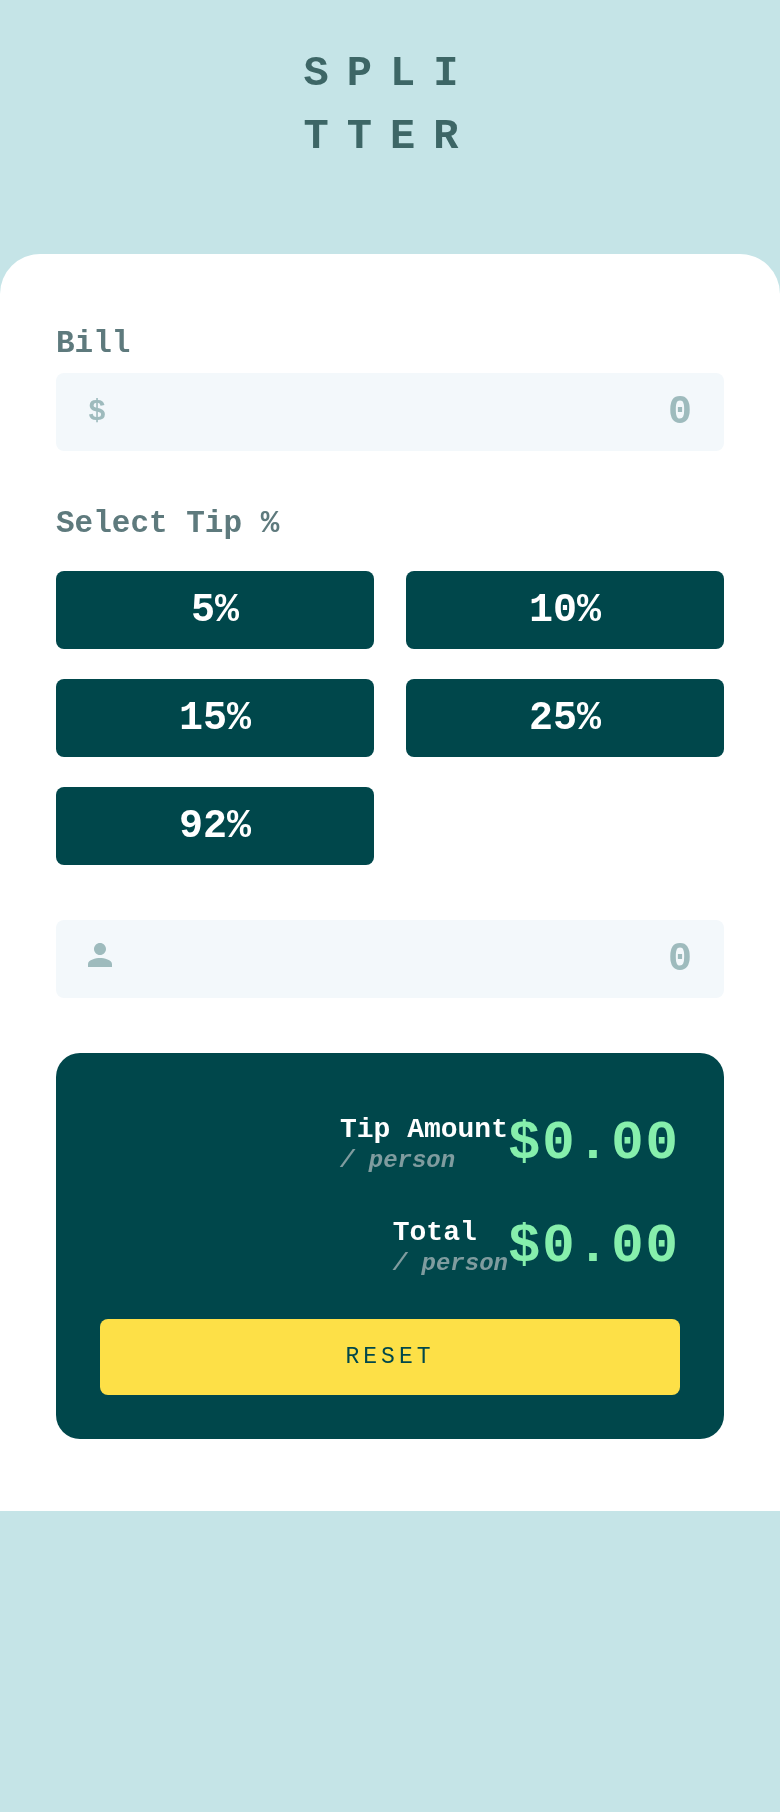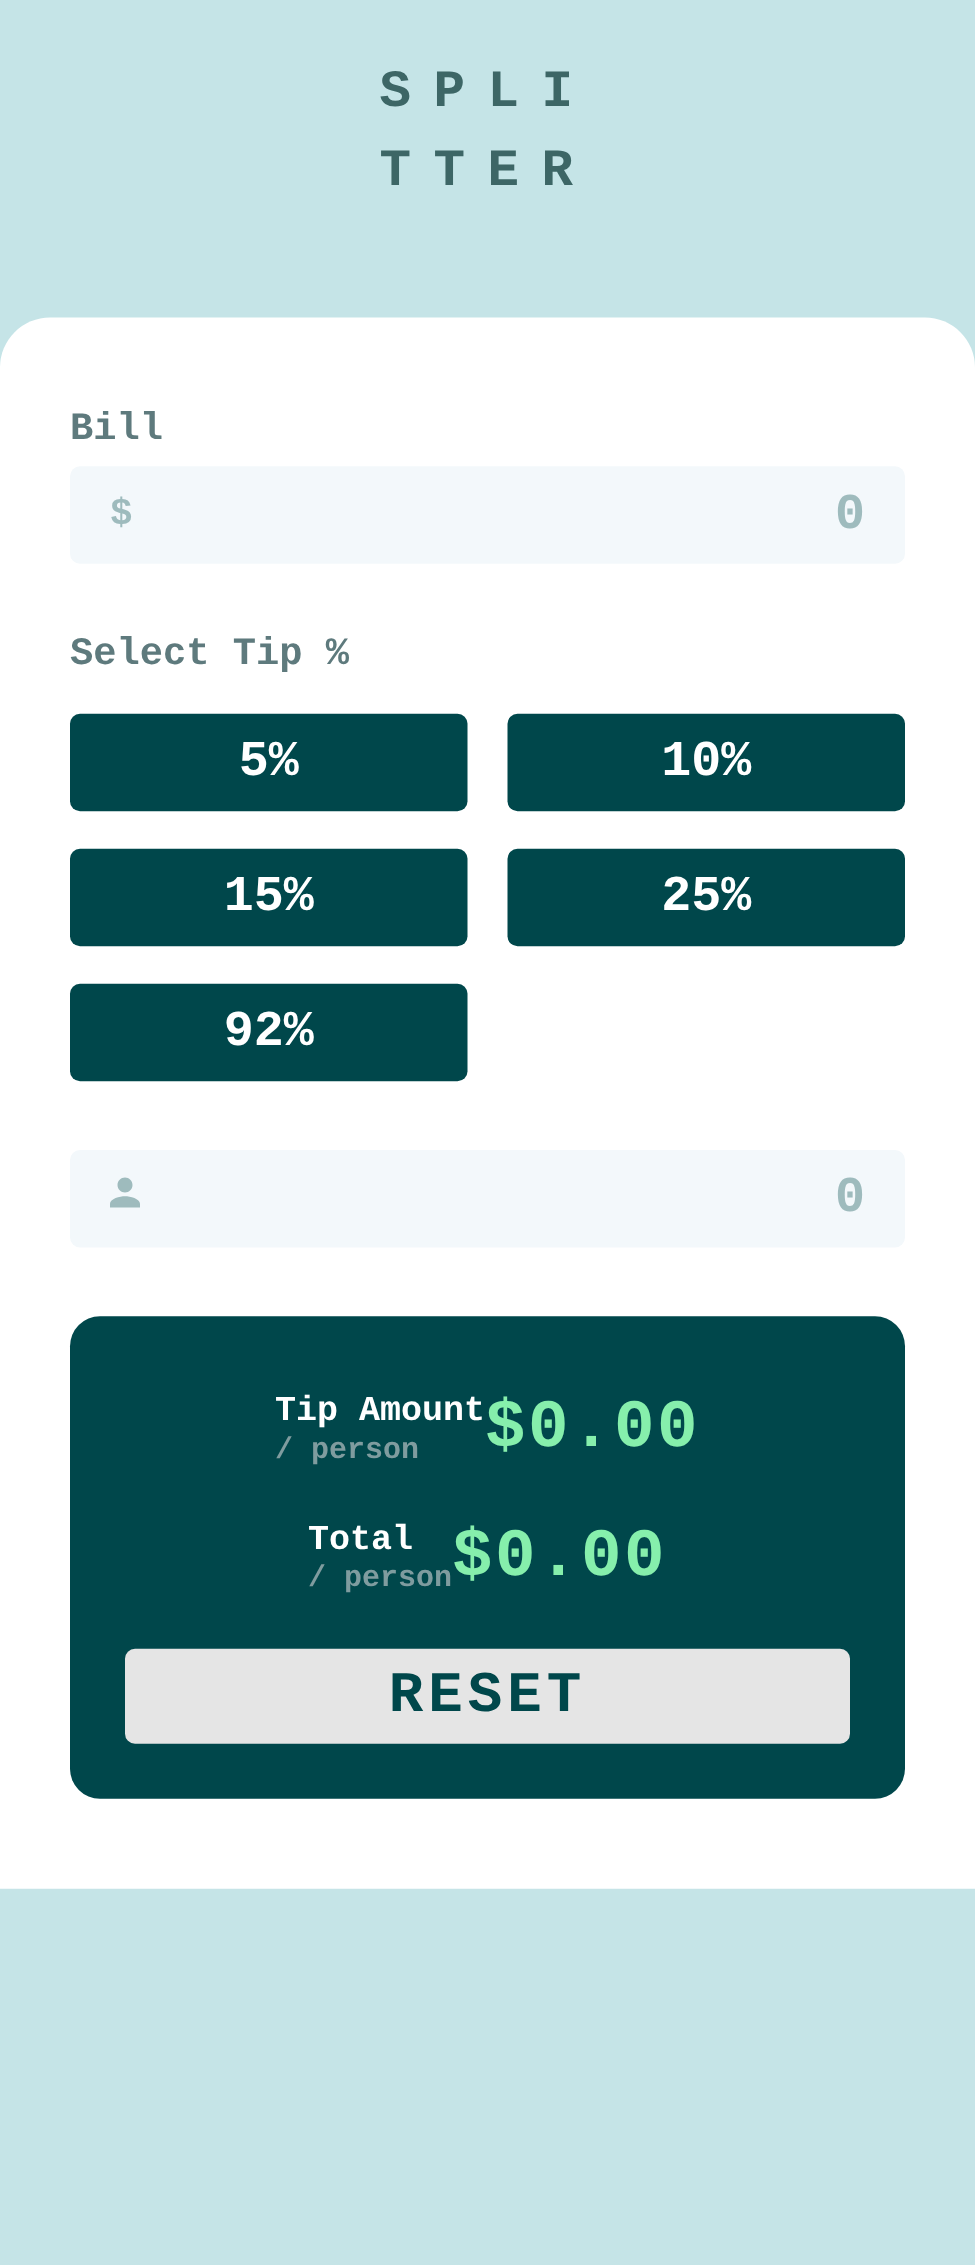--- a/index.html
+++ b/index.html
@@ -102,50 +102,51 @@
       color: #547878;
     }
     .results {
       background: #00474b;
       border-radius: 24px;
       padding: 60px 44px 44px 44px;
       margin-top: 55px;
     }
     .result-row {
       display: flex;
-      justify-content: center;
+      justify-content: flex-end;
       align-items: center;
       margin-bottom: 42px;
     }
     .result-label {
       color: #fff;
       font-size: 28px;
     }
     .result-sublabel {
       color: #7f9c9f;
       font-size: 24px;
       margin-top: 2px;
+      font-style: italic;
     }
     .result-value {
       color: #86efac;
       font-size: 54px;
       letter-spacing: 2px;
     }
     .reset-btn {
       width: 100%;
-      background: #e5e5e5;
+      background: #fde047;
       color: #00474b;
       border: none;
       border-radius: 8px;
-      font-size: 46px;
+      font-size: 23px;
       height: 76px;
       letter-spacing: 4px;
       cursor: pointer;
       font-family: 'Courier New', monospace;
-      font-weight: 700;
+      font-weight: 400;
     }
   </style>
 </head>
 <body>
 
 <header>
   <div class="logo">
     <div>SPLI</div>
     <div>TTER</div>
   </div>

